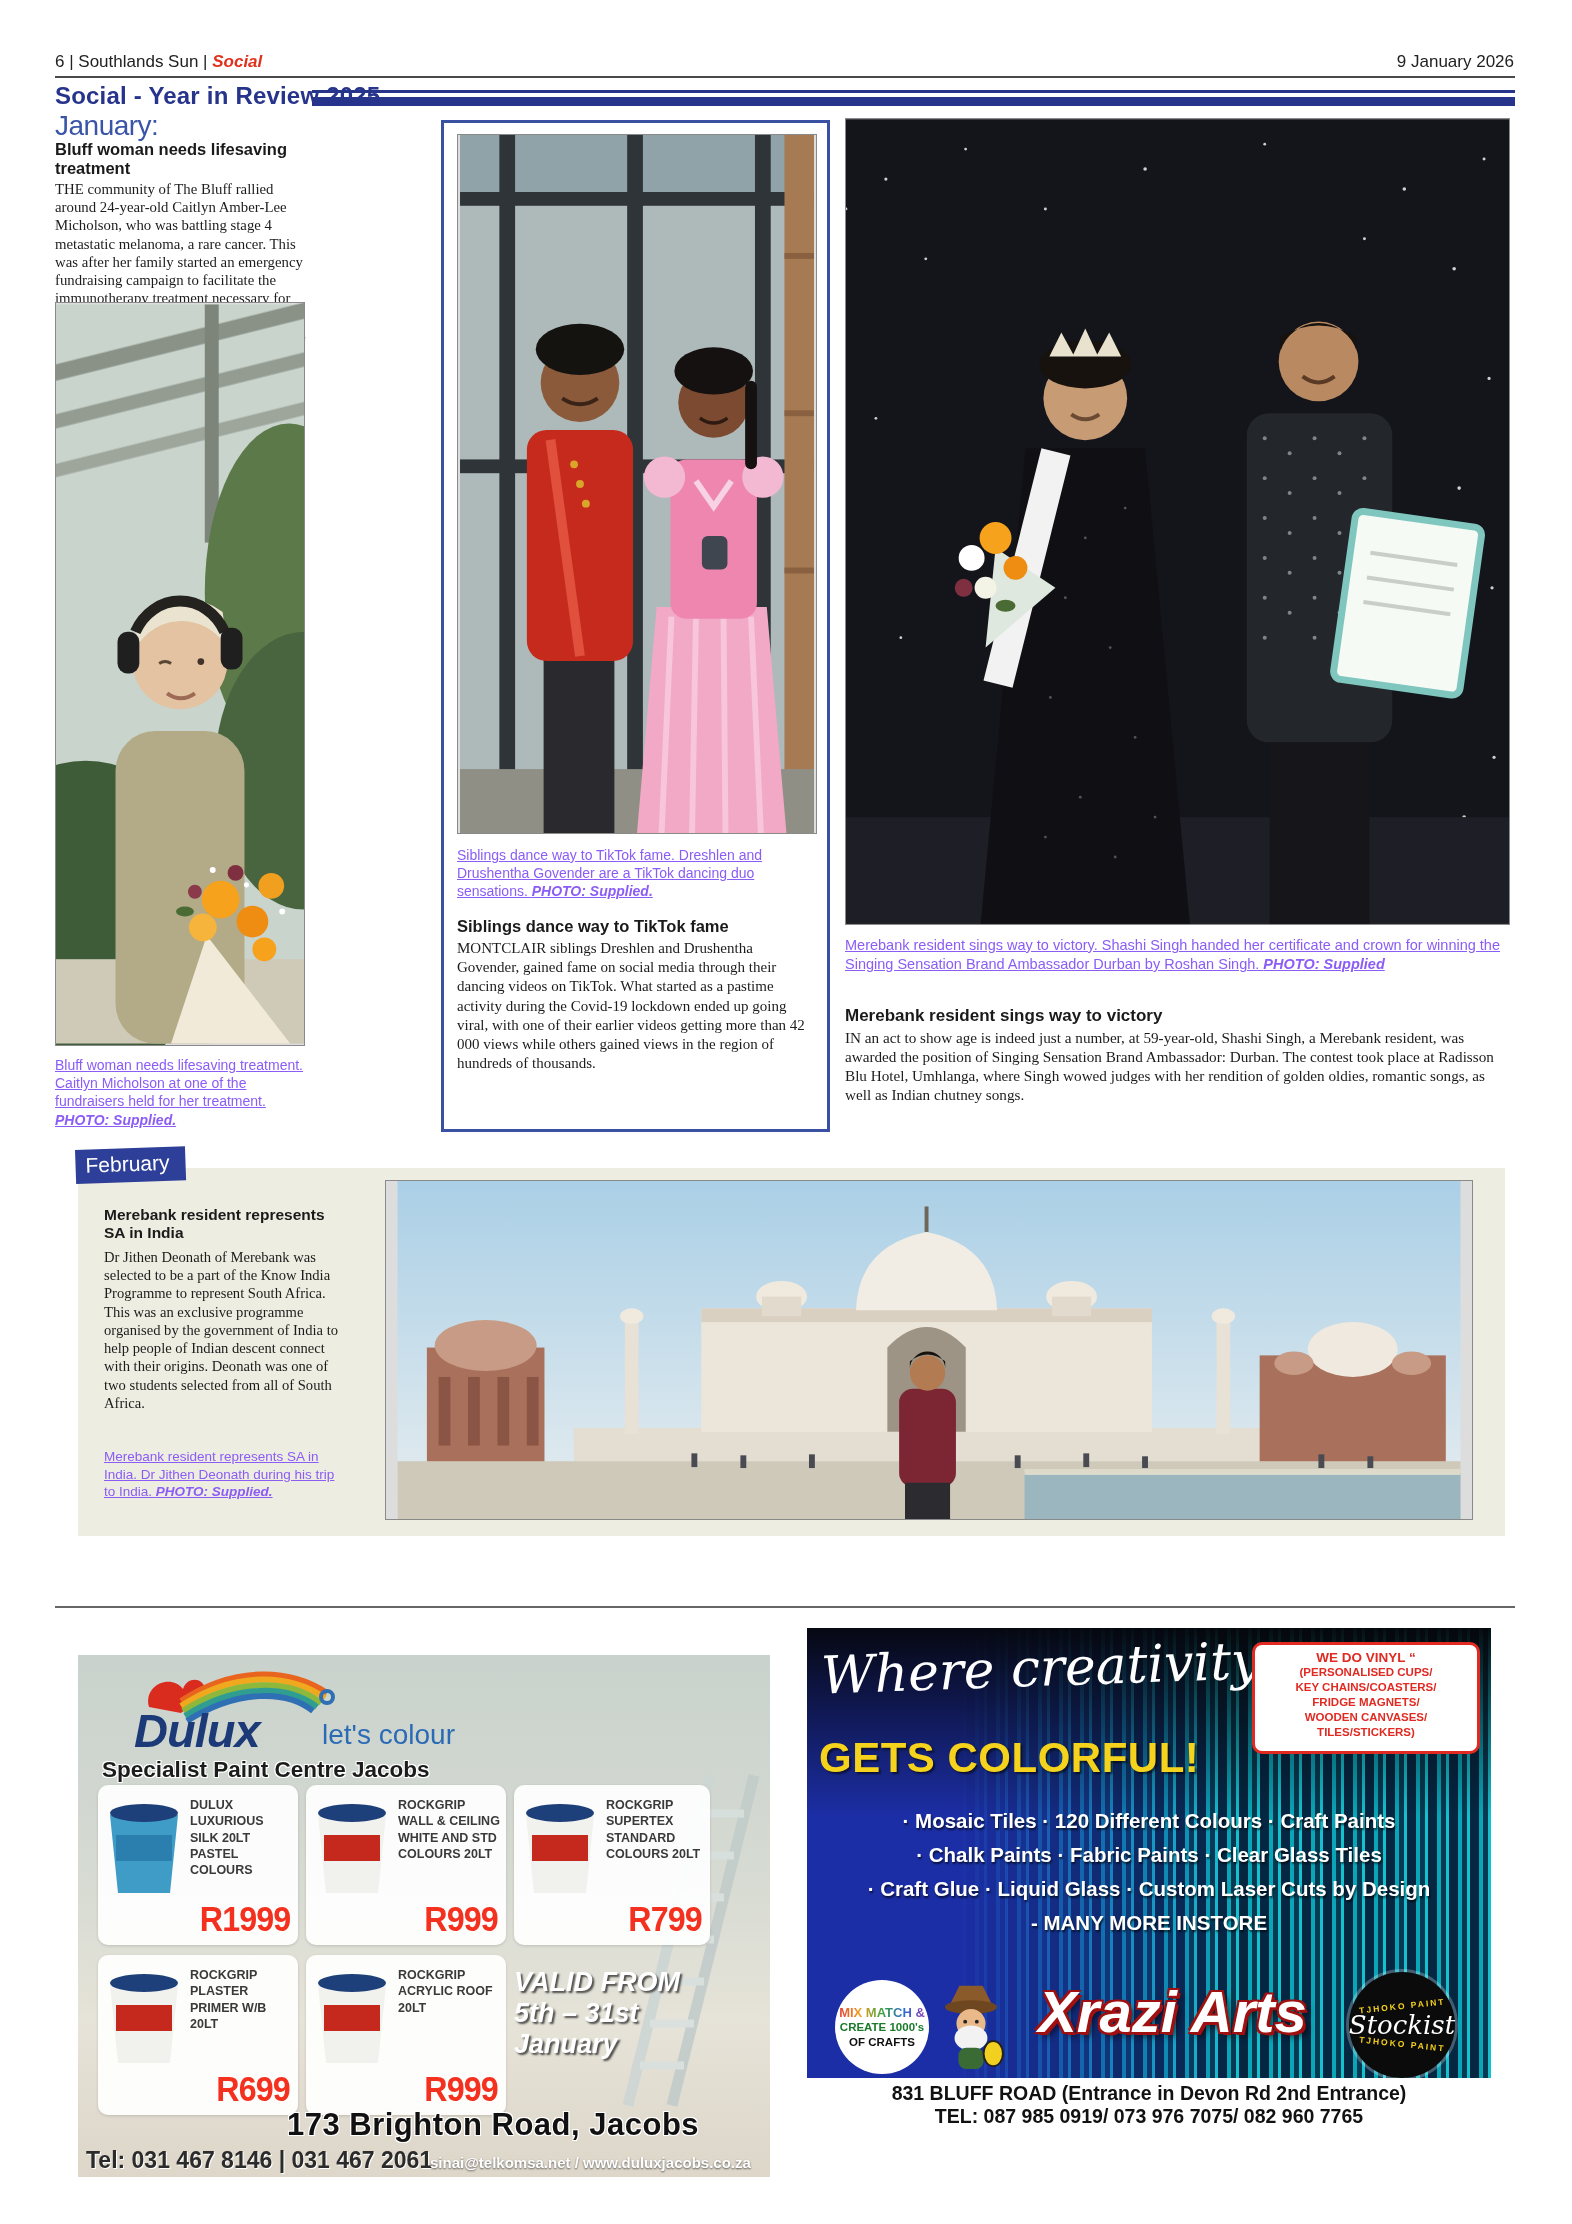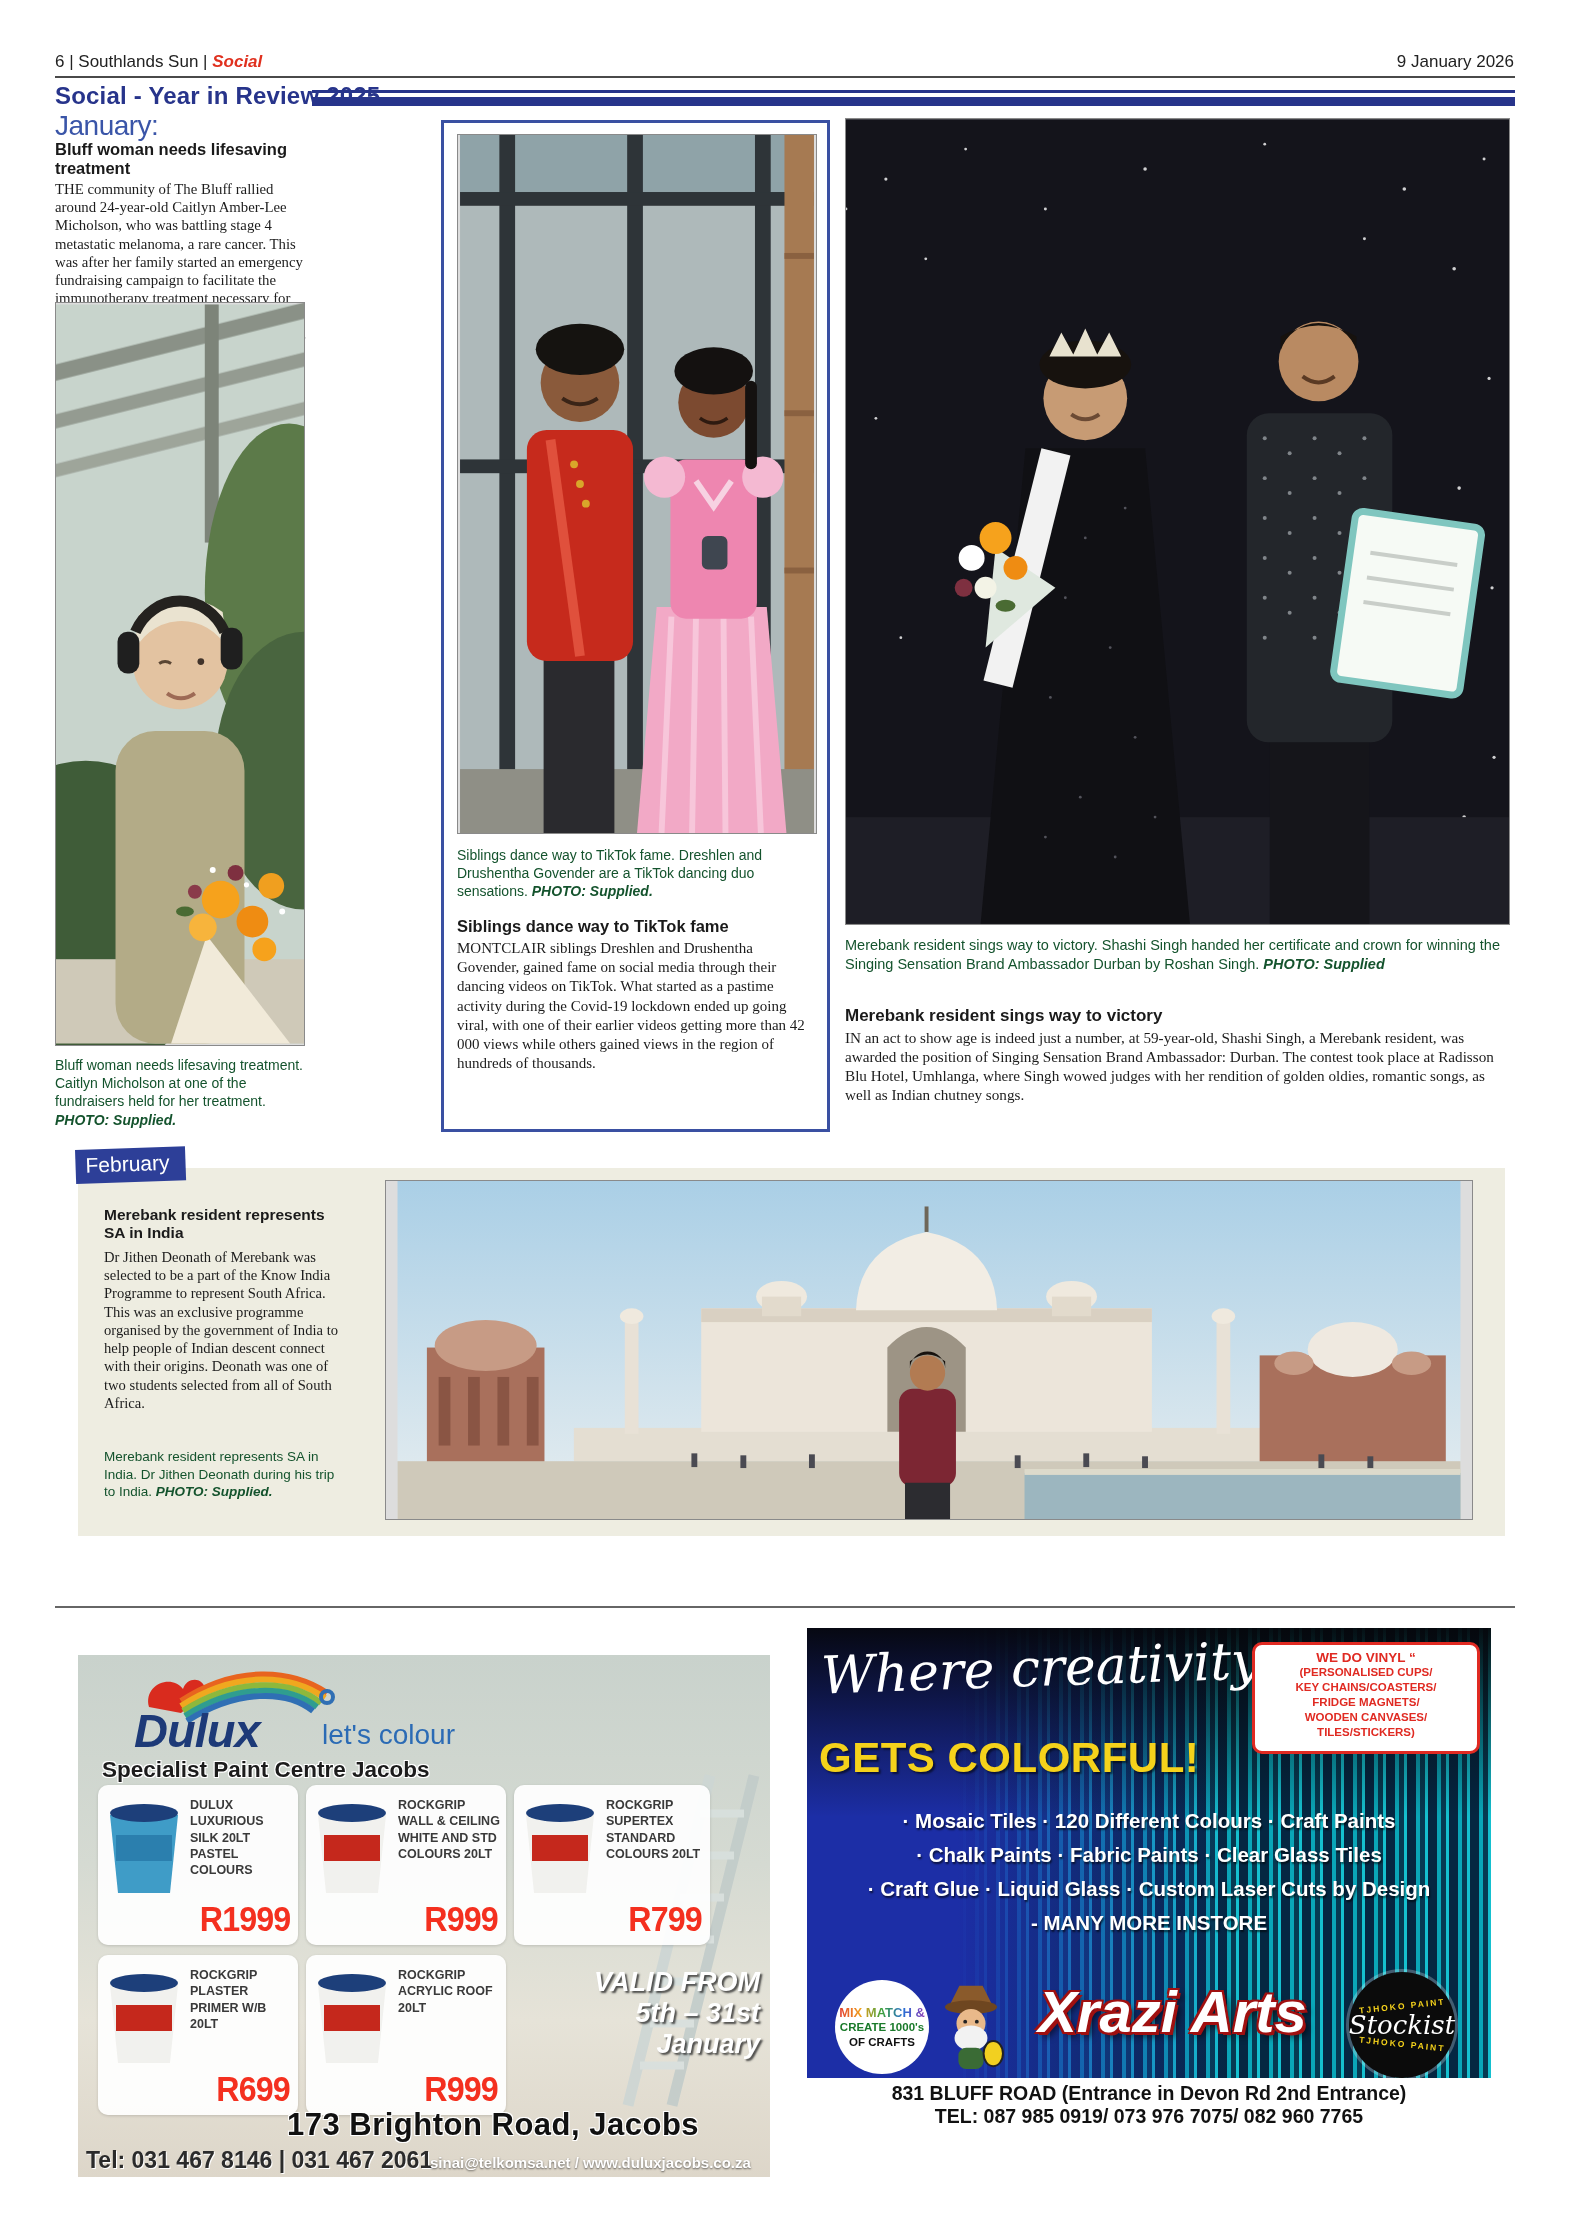--- a/index.html
+++ b/index.html
@@ -15,21 +15,21 @@
   .hdr-rule{left:55px;top:76px;width:1460px;height:2px;background:#4a4a4a;}
 
   .banner-title{left:55px;top:82px;font-size:24px;font-weight:800;color:#27348b;letter-spacing:.2px;}
   .bar-thin{left:312px;top:90px;width:1203px;height:3px;background:#27348b;}
   .bar-thick{left:312px;top:97px;width:1203px;height:9px;background:#27348b;}
 
   
   .jan-label{left:55px;top:110px;font-size:28px;color:#3a55a8;letter-spacing:-.5px;}
   .art-head{font-weight:bold;font-size:16.5px;line-height:1.18;color:#1a1a1a;}
   .art-body{font-family:"Liberation Serif",serif;font-size:14.8px;line-height:1.23;color:#1c1c1c;text-align:left;}
-  .caption{font-size:14px;line-height:1.3;color:#14532d;}
+  .caption{font-size:14px;line-height:1.3;color:#8b5cf6;text-decoration:underline;}
   .credit{font-weight:bold;font-style:italic;}
 
   .photo-frame{border:1px solid #8a8a8a;box-sizing:border-box;background:#ddd;}
   .photo-frame svg{display:block;}
 
   .mid-box{left:441px;top:120px;width:389px;height:1012px;border:3px solid #3a50a2;background:#fff;
            box-sizing:border-box;padding:11px 13px;}
   .mid-box .caption{margin-top:12px;}
   .mid-box .art-head{margin-top:16px;font-size:16.5px;}
   .mid-box .art-body{margin-top:3px;font-size:15px;line-height:1.28;}
@@ -51,21 +51,21 @@
   .dulux-tag{left:244px;top:64px;font-size:28px;color:#2b6bb5;}
   .dulux-store{left:24px;top:102px;font-size:22.5px;font-weight:800;color:#1c1c1c;
     text-shadow:1px 1px 0 #fff,-1px -1px 0 #fff,1px -1px 0 #fff,-1px 1px 0 #fff;}
   .card{background:rgba(255,255,255,.92);border-radius:10px;width:200px;height:160px;box-shadow:0 1px 3px rgba(0,0,0,.15);}
   .card .bucket{position:absolute;left:6px;top:16px;width:80px;height:96px;}
   .pname{position:absolute;left:92px;top:12px;right:6px;font-size:12.5px;font-weight:bold;color:#3a3a3a;line-height:1.3;}
   .pprice{position:absolute;right:8px;bottom:6px;font-size:35px;font-weight:900;color:#f4301f;letter-spacing:-1px;
           transform:scaleX(.92);transform-origin:right;}
   .b-lid{fill:#1d3f7a;} .b-body{fill:#f1f1ee;} .b-band{fill:#c5281c;}
   .blue .b-body{fill:#3f9cc7;} .blue .b-band{fill:#2b7fae;}
-  .valid{left:436px;top:312px;width:246px;text-align:right;color:#fff;font-weight:900;font-style:italic;
+  .valid{left:436px;top:312px;width:246px;text-align:left;color:#fff;font-weight:900;font-style:italic;
          font-size:27px;line-height:1.15;text-shadow:2px 2px 2px rgba(40,40,40,.8);}
   .dulux-addr{left:140px;top:452px;width:550px;text-align:center;font-size:31px;font-weight:900;color:#111;
     text-shadow:1px 1px 0 #fff,-1px -1px 0 #fff,1px -1px 0 #fff,-1px 1px 0 #fff;letter-spacing:.5px;}
   .dulux-tel{left:8px;top:492px;font-size:23px;font-weight:900;color:#2b2b2b;
     text-shadow:1px 1px 0 #fff;}
   .dulux-mail{left:352px;top:499px;font-size:15px;font-weight:600;color:#fff;text-shadow:0 1px 2px rgba(0,0,0,.6);}
 
   
   .xrazi{left:807px;top:1628px;width:684px;height:450px;overflow:hidden;
     background:

